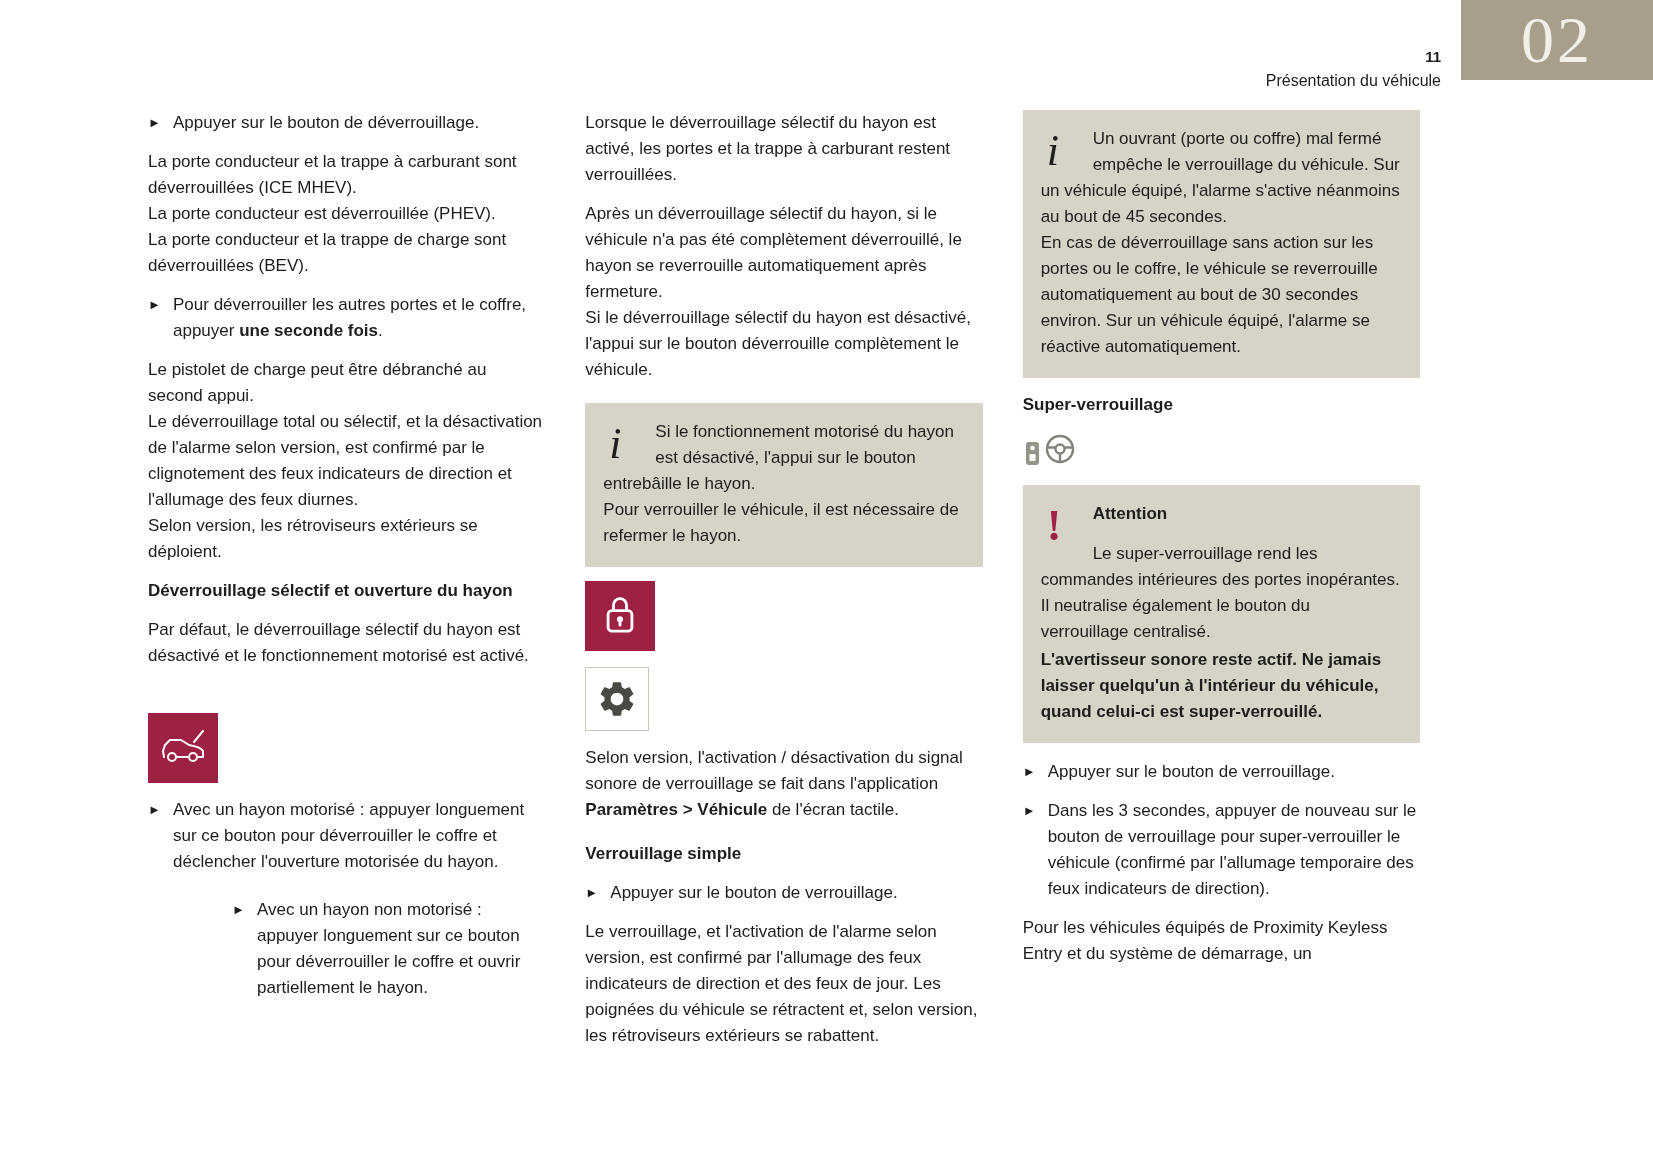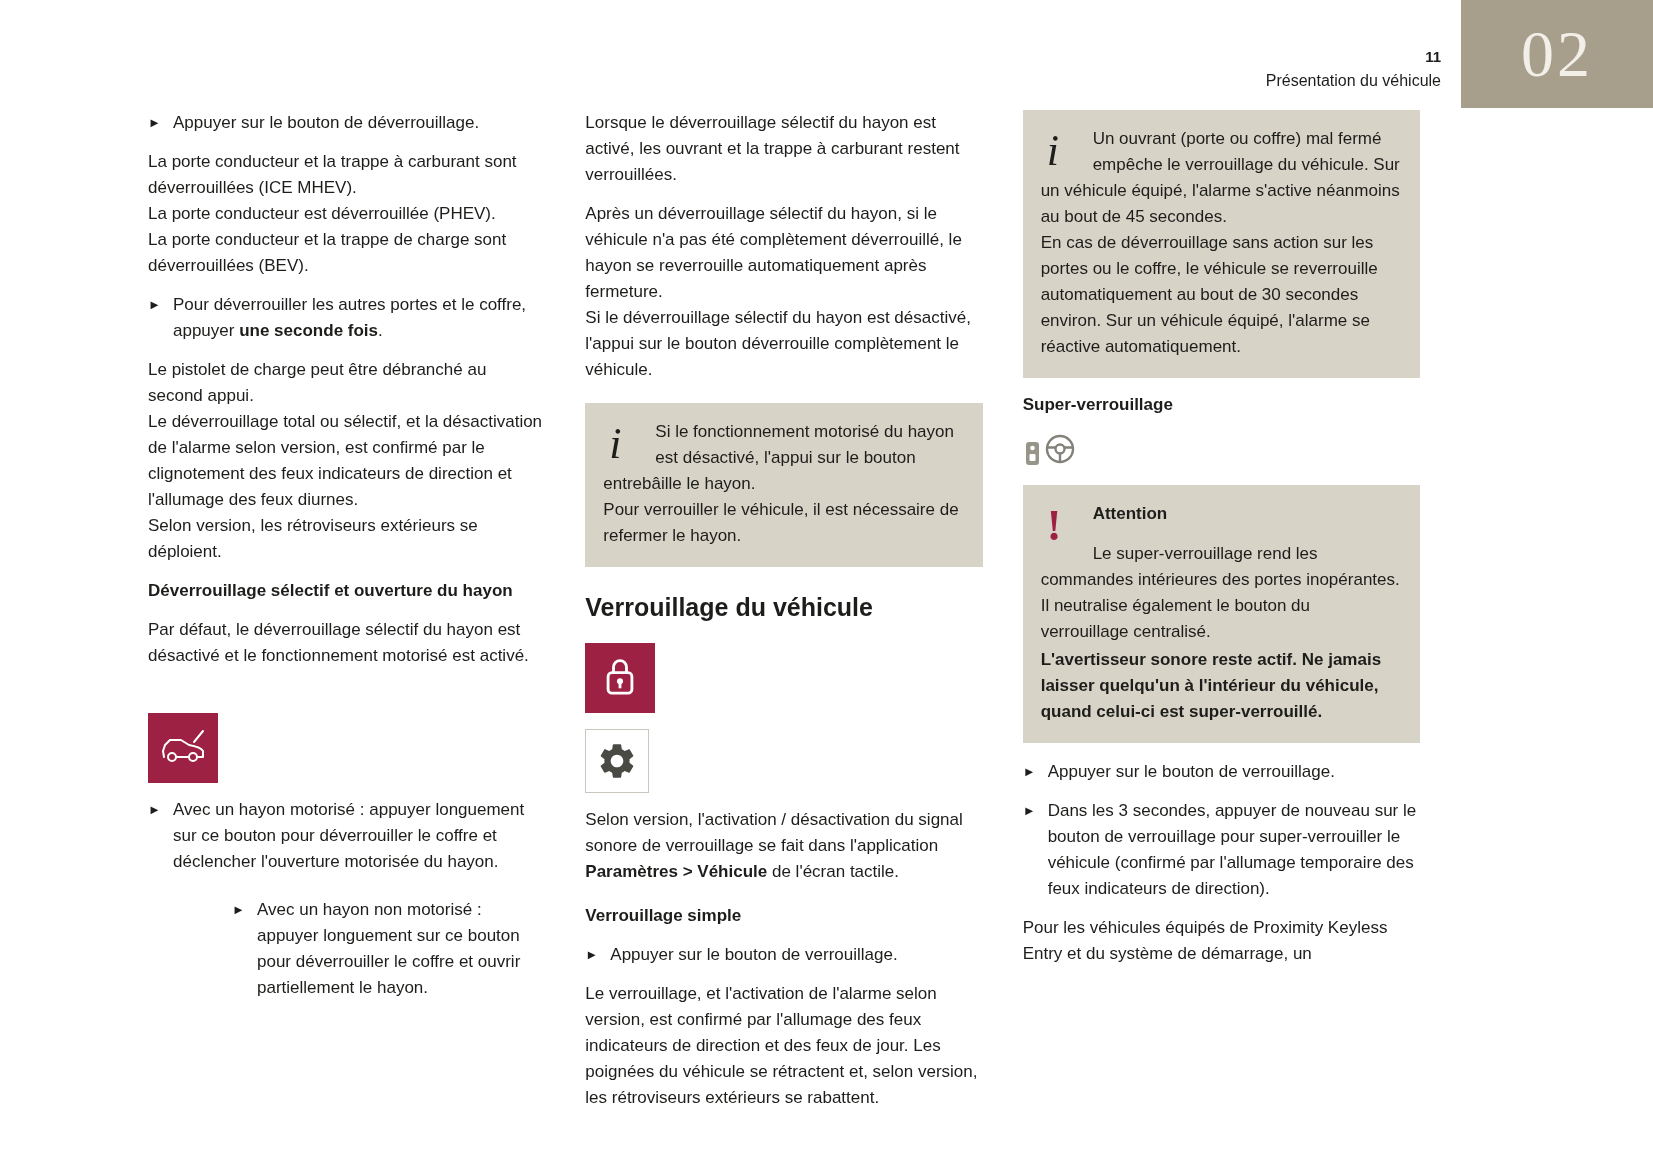--- a/index.html
+++ b/index.html
@@ -4,21 +4,21 @@
 <style>
   * { margin:0; padding:0; box-sizing:border-box; }
   html,body { background:#ffffff; }
   .page {
     position:relative; width:1653px; height:1165px; background:#ffffff;
     font-family:"Liberation Sans", sans-serif; font-size:17px; line-height:26px;
     color:#1d1d1b; overflow:hidden;
   }
   
   .chapter-tab {
-    position:absolute; top:0; right:0; width:192px; height:108px;
+    position:absolute; top:0; right:0; width:192px; height:80px;
     background:#a89e8c; display:flex; align-items:center; justify-content:center;
   }
   .chapter-num {
     font-family:"Liberation Serif", serif; font-size:66px; line-height:66px;
     color:#f2efe8; letter-spacing:3px; font-weight:400;
   }
   .pageno { position:absolute; top:44px; right:212px; font-weight:700; font-size:15px; }
   .section-title { position:absolute; top:68px; right:212px; font-size:16px; }
 
   
@@ -113,31 +113,30 @@
         </div>
       </div>
 
       <div class="bullet indent" style="margin-top:22px;">
         <span class="marker">►</span>
         <span class="btext">Avec un hayon non motorisé : appuyer longuement sur ce bouton pour déverrouiller le coffre et ouvrir partiellement le hayon.</span>
       </div>
     </div>
 
     <div class="col">
-      <div class="para">Lorsque le déverrouillage sélectif du hayon est activé, les ouvrant et la trappe à carburant restent verrouillées.</div>
+      <div class="para">Lorsque le déverrouillage sélectif du hayon est activé, les portes et la trappe à carburant restent verrouillées.</div>
       <div class="para">Après un déverrouillage sélectif du hayon, si le véhicule n'a pas été complètement déverrouillé, le hayon se reverrouille automatiquement après fermeture.
 Si le déverrouillage sélectif du hayon est désactivé, l'appui sur le bouton déverrouille complètement le véhicule.</div>
 
       <div class="infobox" style="margin-top:20px;">
         <span class="box-icon">i</span>
         <div class="box-text">Si le fonctionnement motorisé du hayon est désactivé, l'appui sur le bouton entrebâille le hayon.
 Pour verrouiller le véhicule, il est nécessaire de refermer le hayon.</div>
       </div>
 
-      <div class="h-large">Verrouillage du véhicule</div>
 
       <div class="icon-row">
         <div class="icon-stack">
           <div class="sq">
             <svg viewBox="0 0 48 48" aria-hidden="true">
               <rect x="13" y="19" width="22" height="19" rx="3.5" fill="none" stroke="#ffffff" stroke-width="2.6"></rect>
               <path d="M18 19 v-5 a6 6 0 0 1 12 0 v5" fill="none" stroke="#ffffff" stroke-width="2.6"></path>
               <circle cx="24" cy="27" r="2.8" fill="#ffffff"></circle>
               <line x1="24" y1="29" x2="24" y2="33.5" stroke="#ffffff" stroke-width="2.6"></line>
             </svg>

